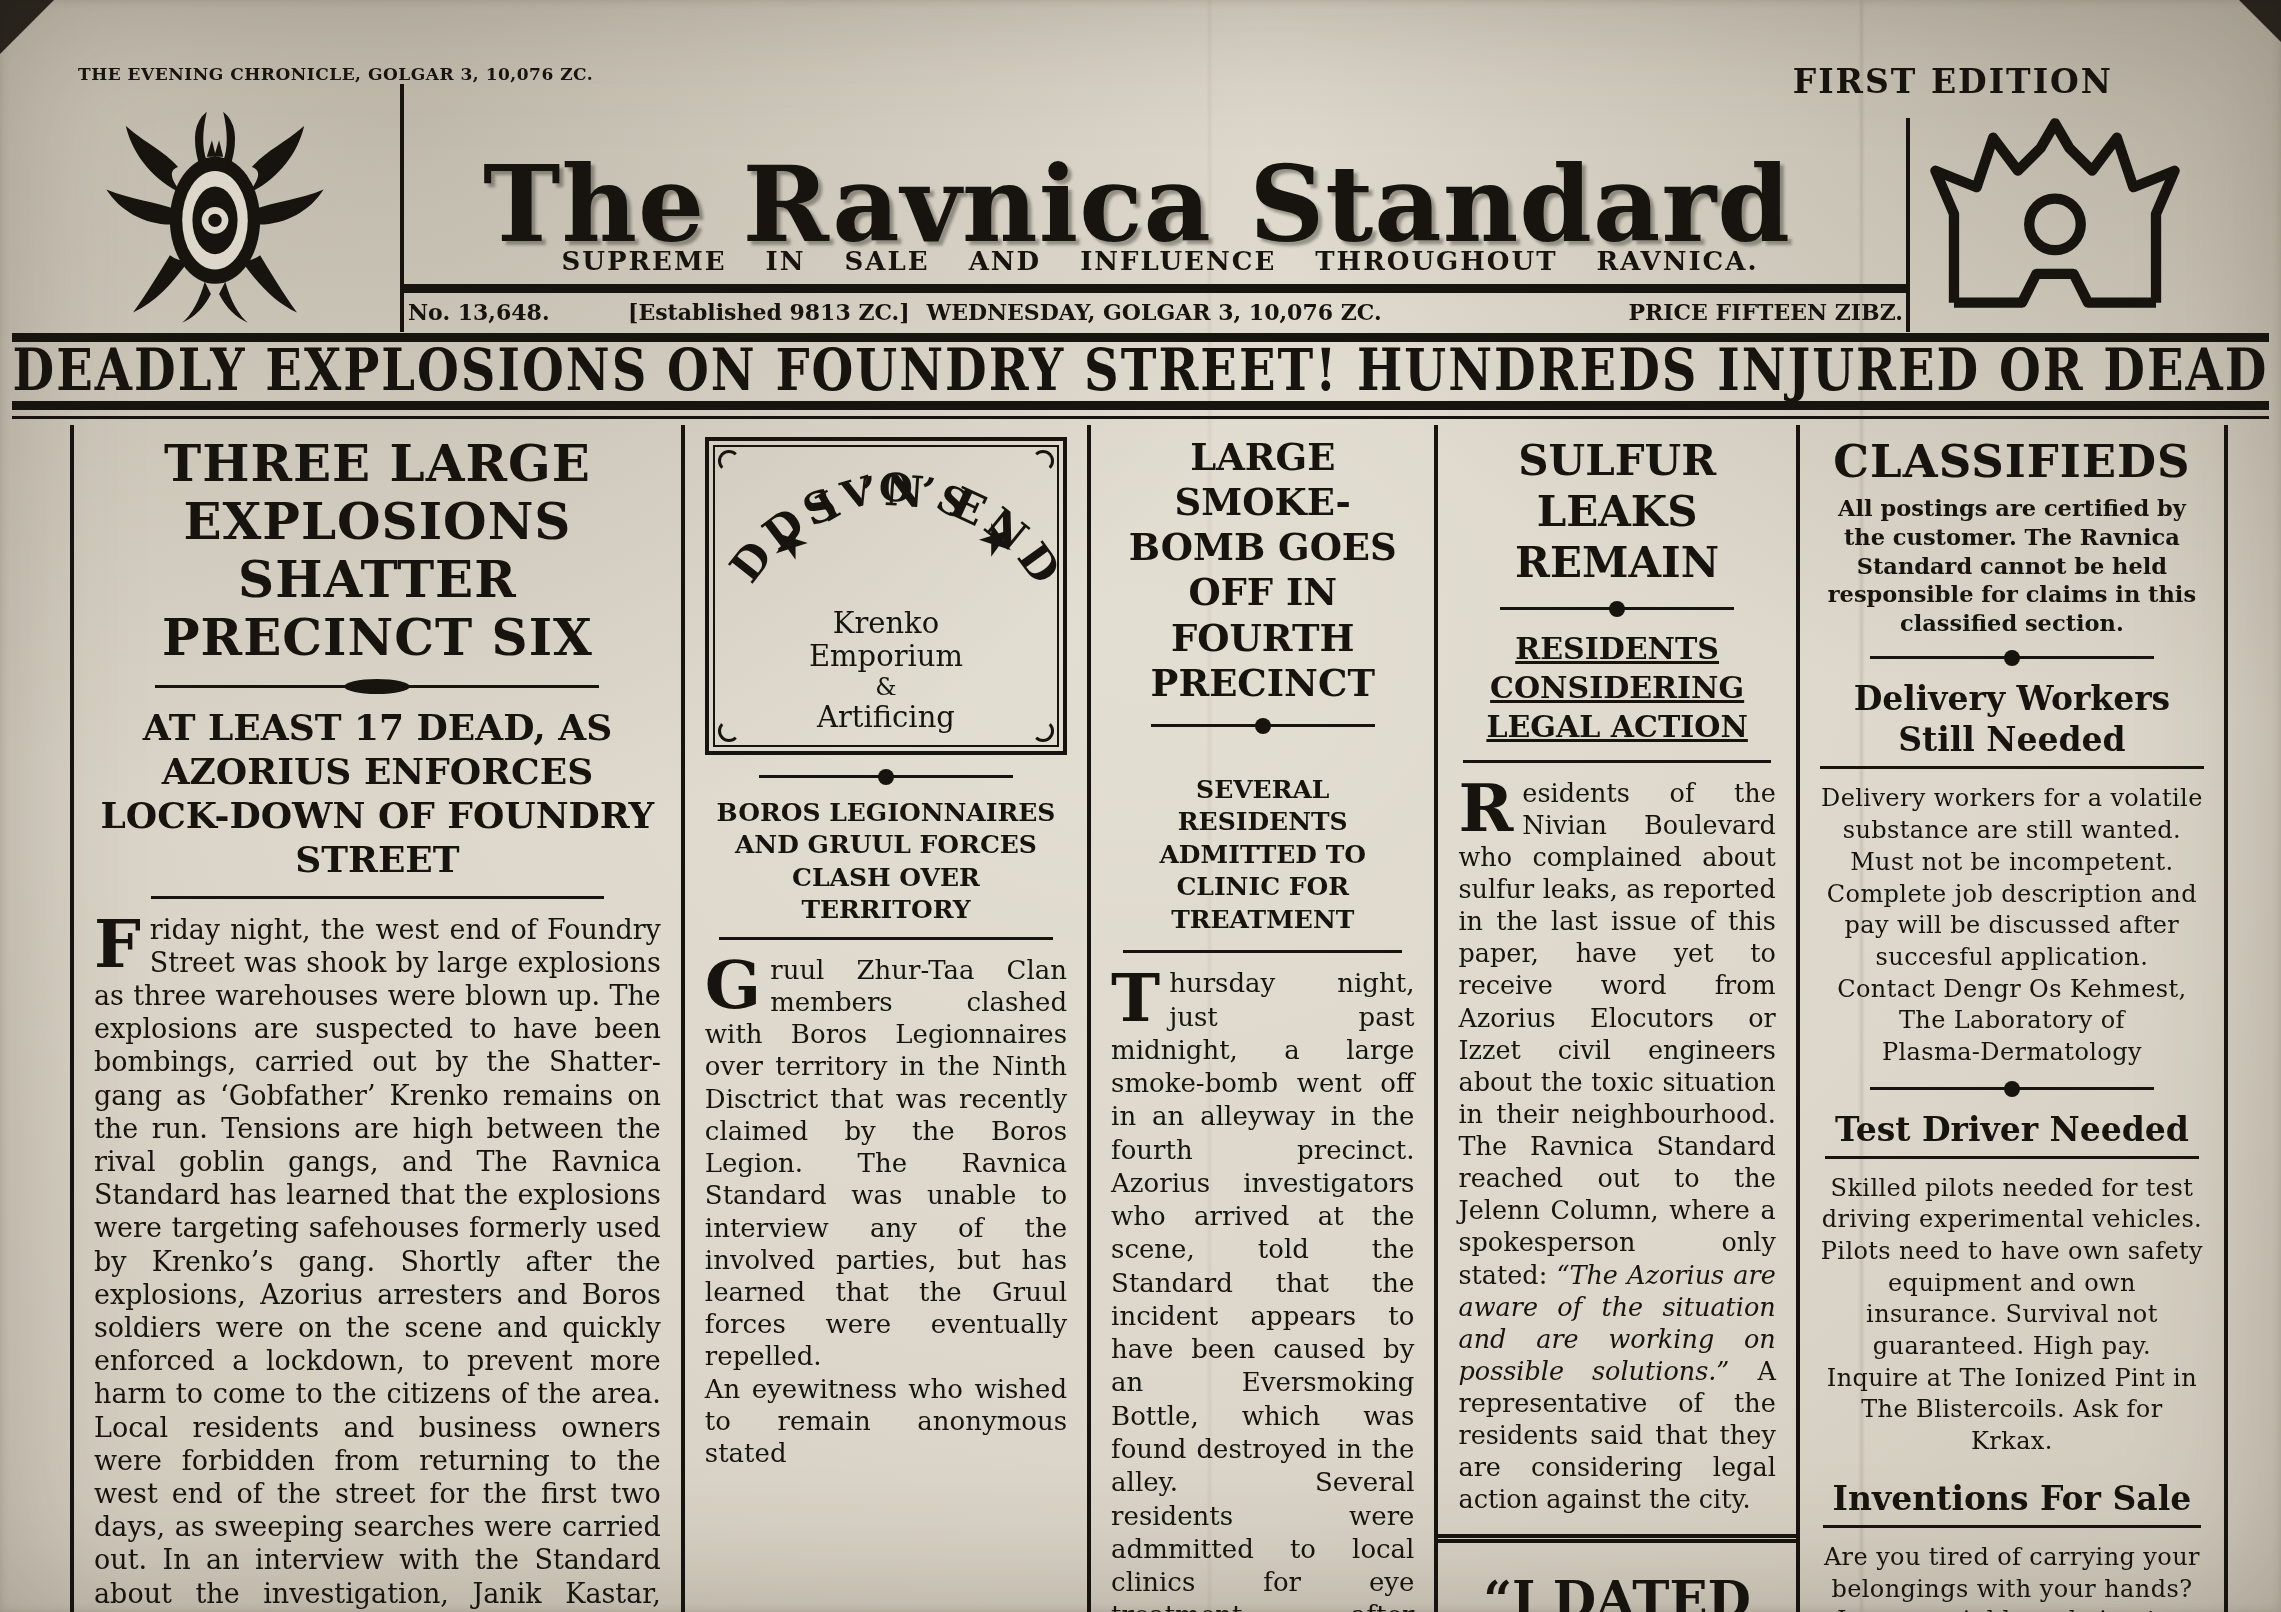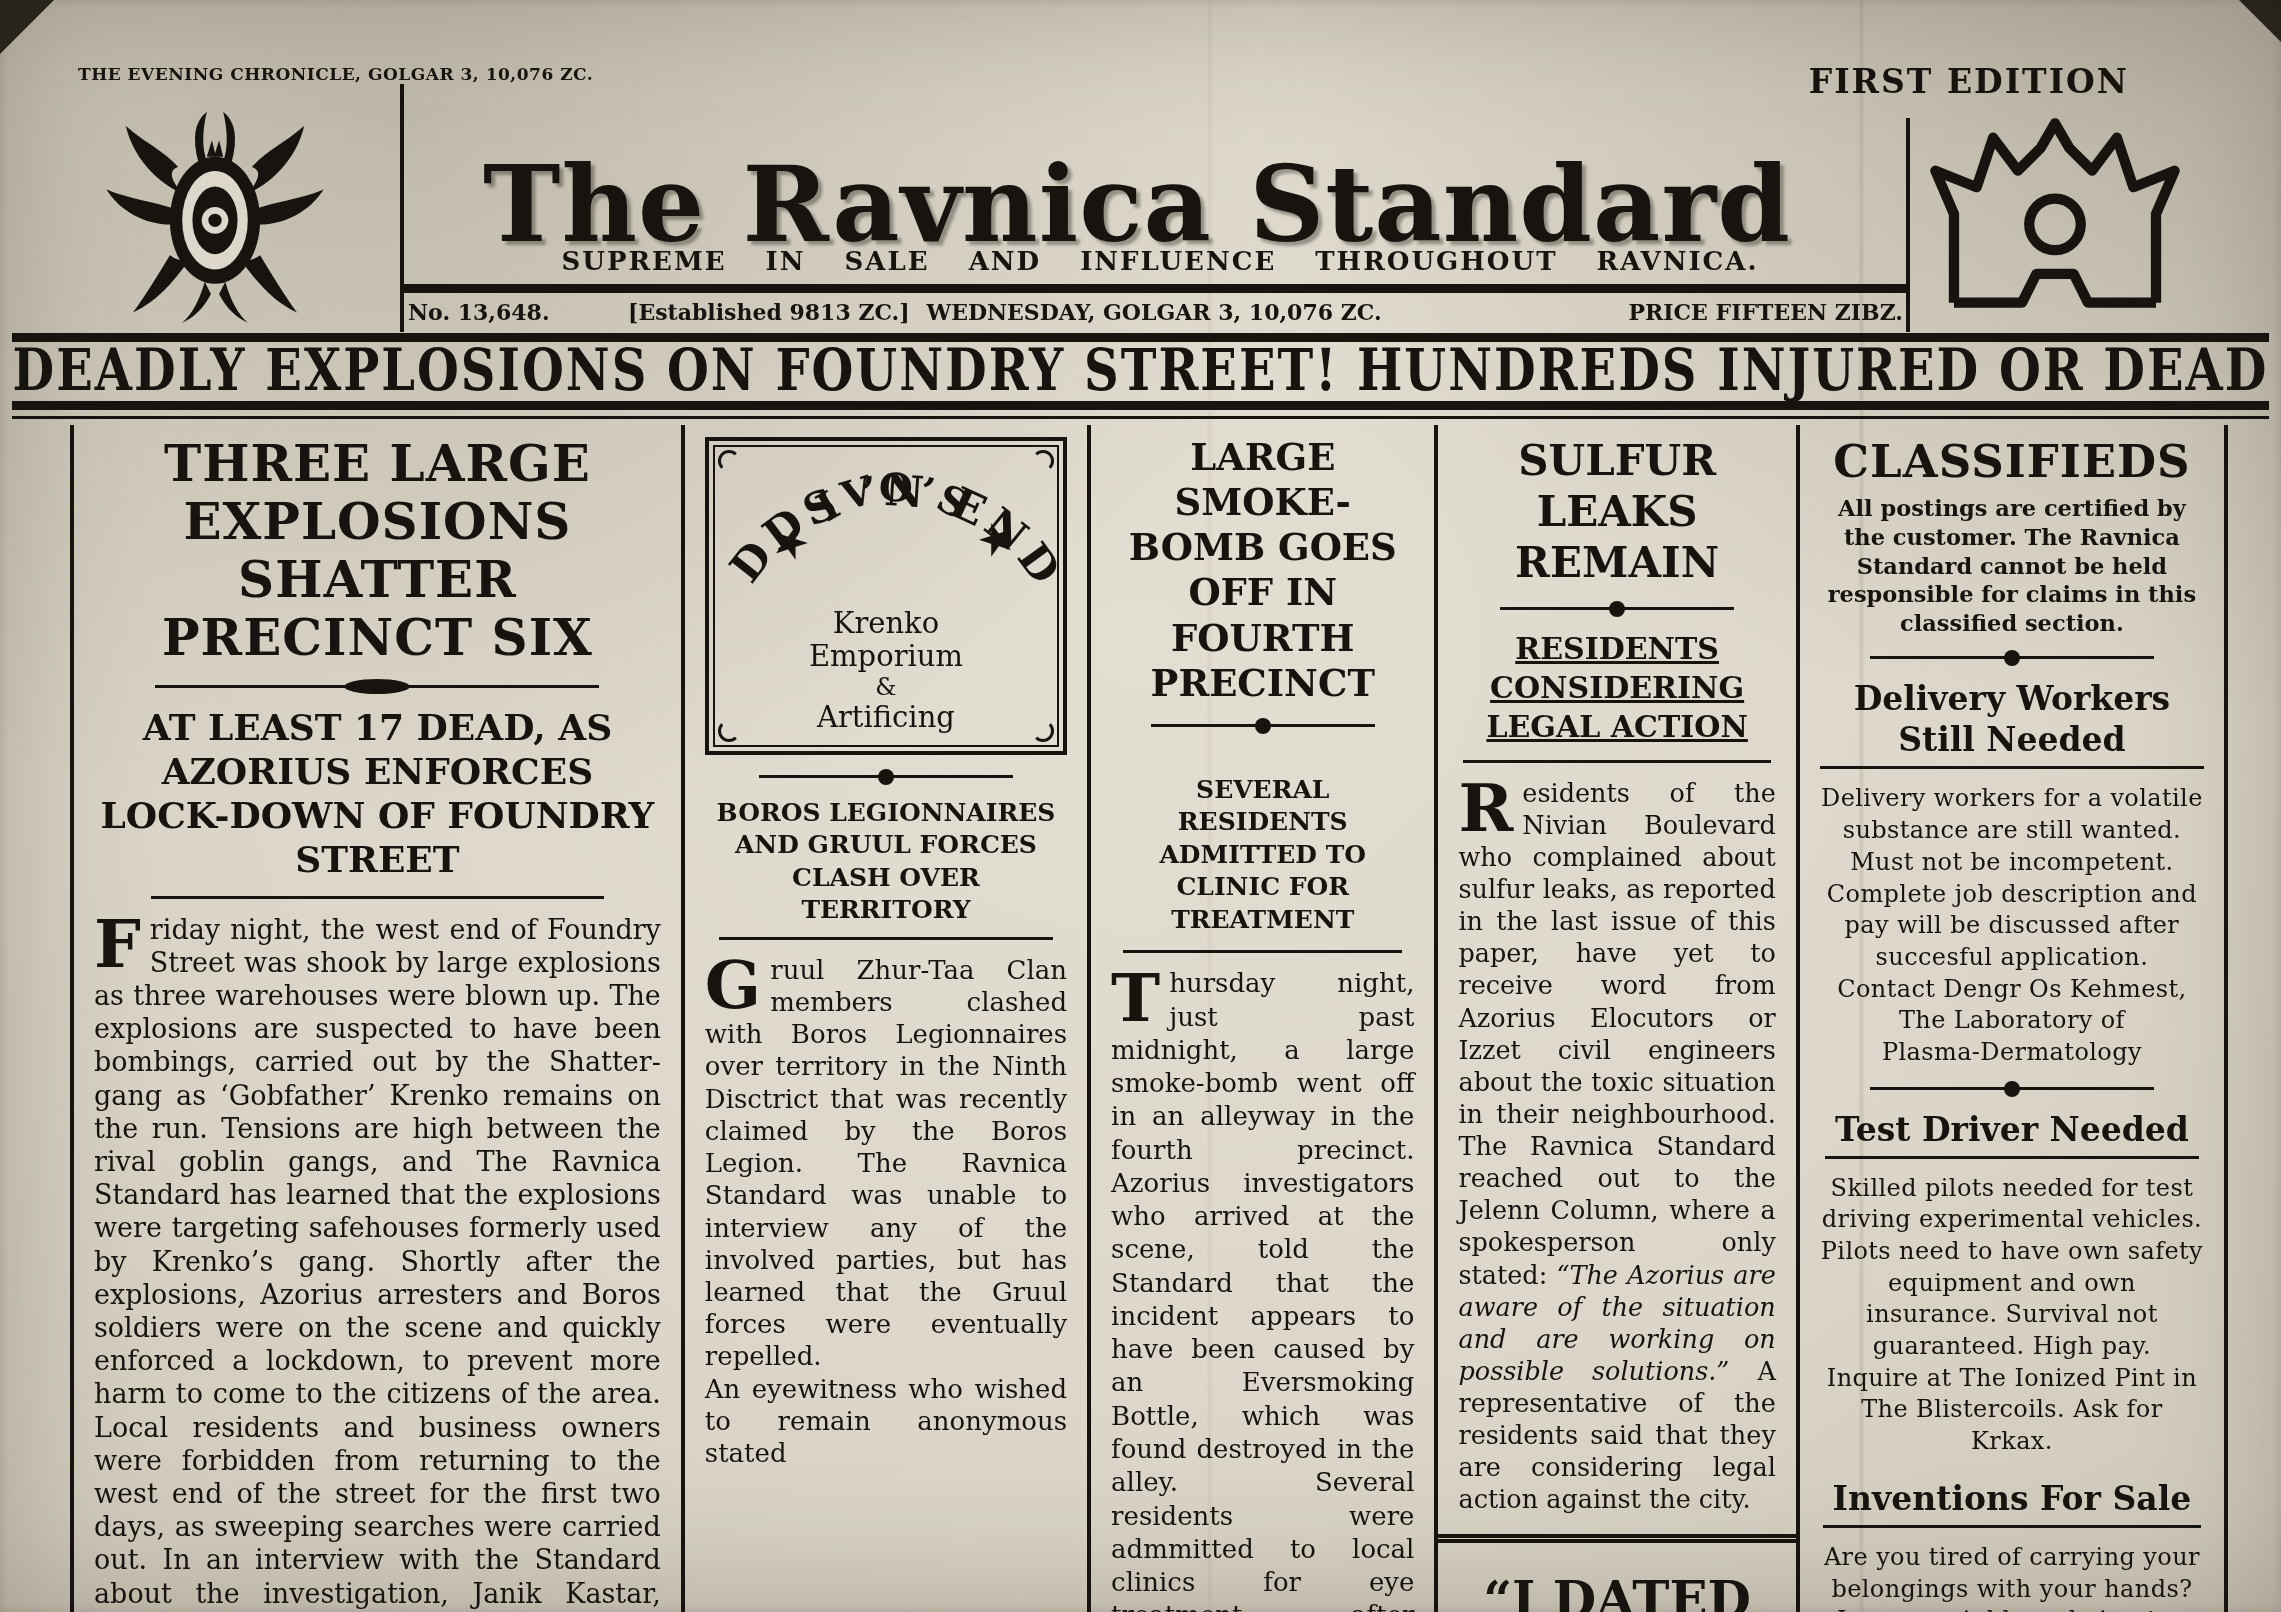--- a/index.html
+++ b/index.html
@@ -21,21 +21,21 @@
   
   .chronicle-note { position:absolute; left:78px; top:64px; font-size:17px; font-weight:bold; letter-spacing:.5px; }
   .vline { position:absolute; width:4px; background:#17130e; }
   .vline.left  { left:400px; top:84px;  height:248px; }
   .vline.right { left:1906px; top:118px; height:214px; }
   .masthead-title {
     position:absolute; left:397px; width:1480px; top:78px; text-align:center;
     font-size:104px; font-weight:bold; letter-spacing:1px; line-height:1.1;
     text-shadow: 4px 4px 3px rgba(20,16,10,.35);
   }
-  .first-edition { position:absolute; right:152px; top:62px; font-size:33px; font-weight:bold; letter-spacing:2px;margin-left:28px; }
+  .first-edition { position:absolute; right:168px; top:62px; font-size:33px; font-weight:bold; letter-spacing:2px;margin-left:28px; }
   .tagline { position:absolute; left:420px; width:1480px; top:246px; text-align:center;
     font-size:26px; font-weight:bold; letter-spacing:2px; word-spacing:28px; }
   .mast-rule { position:absolute; left:402px; width:1504px; top:284px; height:9px; background:#17130e; }
   .info-row { position:absolute; top:299px; font-size:22px; font-weight:bold; }
   .info-issue { left:408px; }
   .info-est { left:628px; }
   .info-date { left:402px; width:1504px; text-align:center; }
   .info-price { right:378px; }
   .logo-left { position:absolute; left:92px; top:84px; }
   .logo-right { position:absolute; right:92px; top:108px; }

